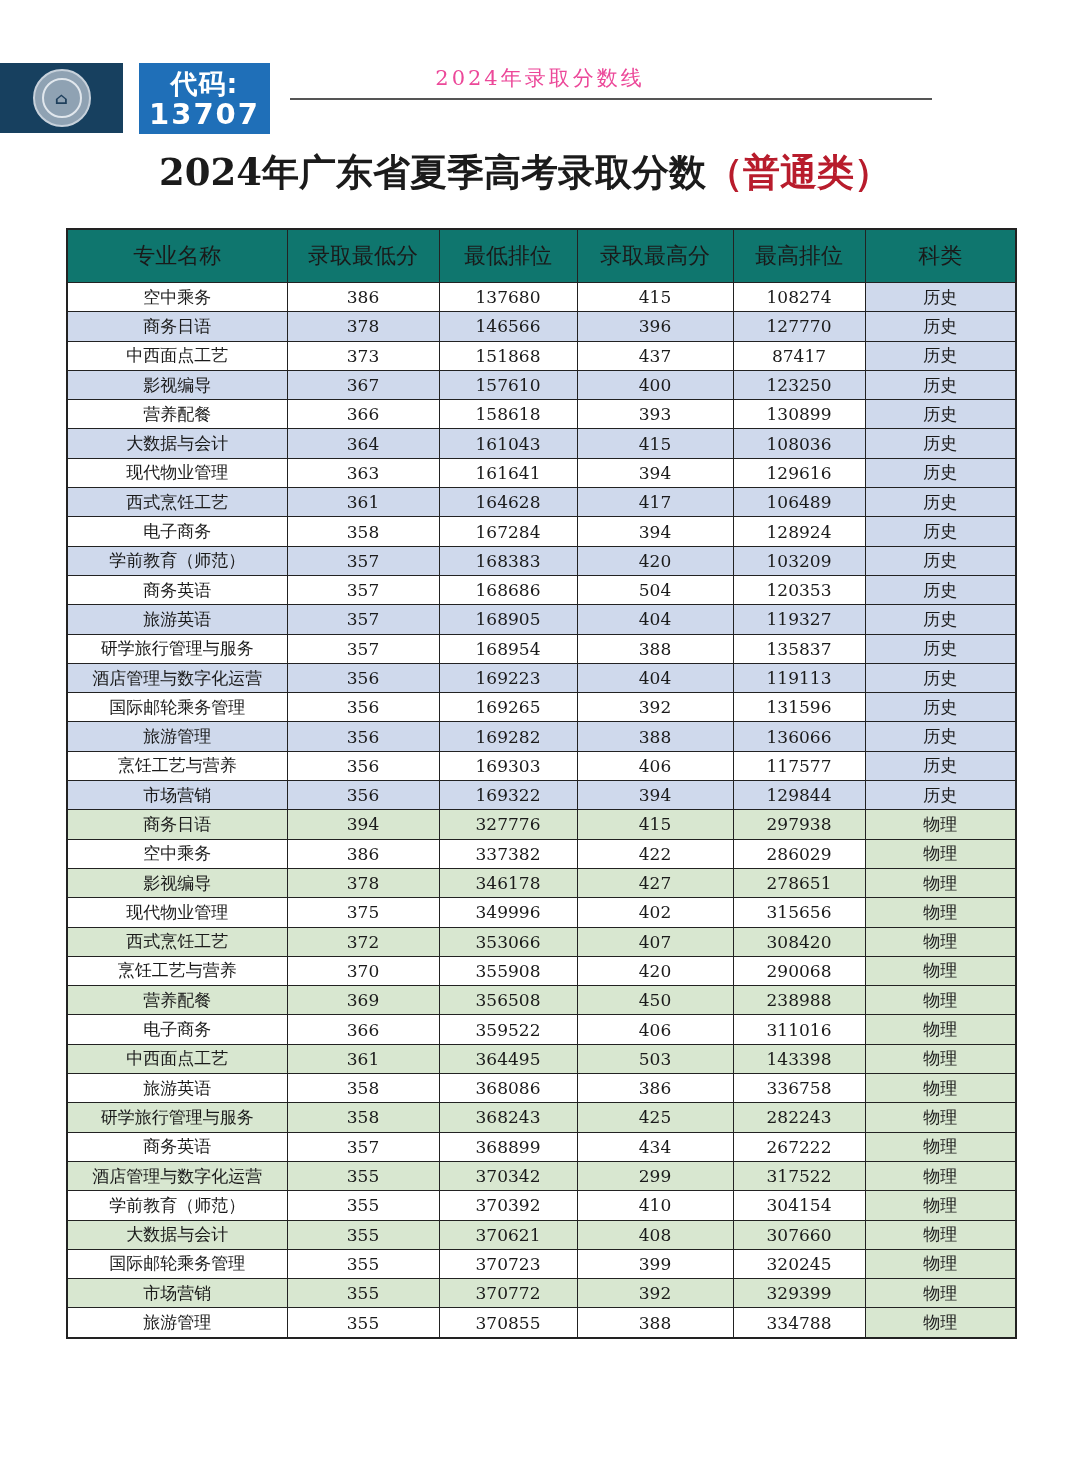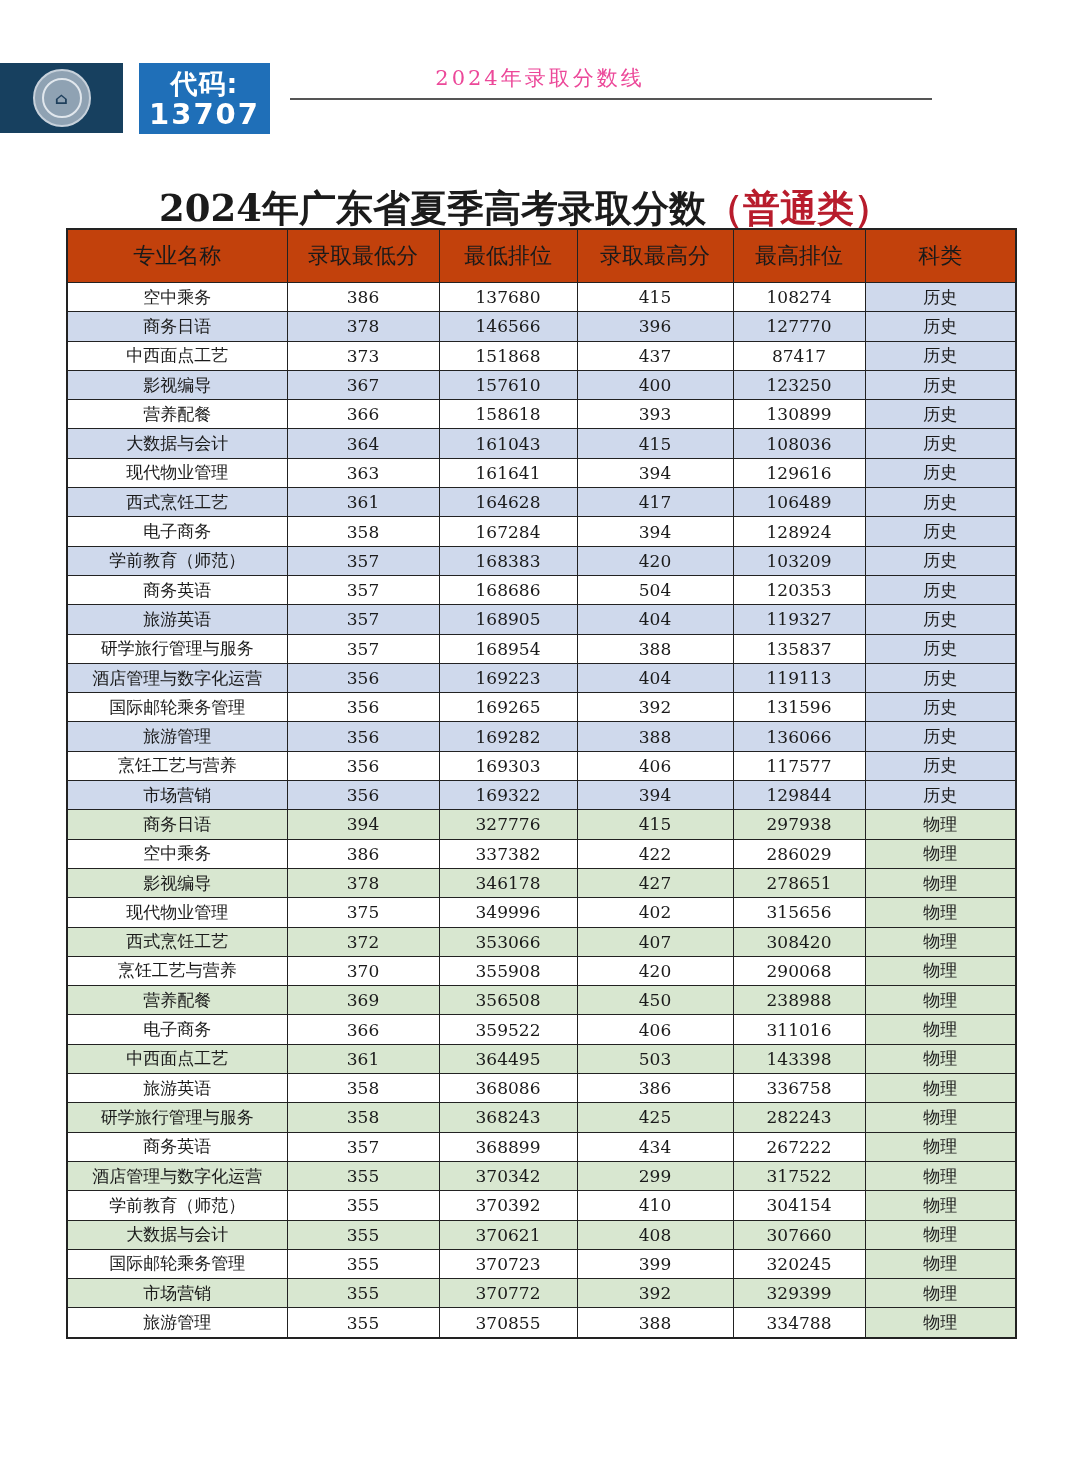--- a/index.html
+++ b/index.html
@@ -12,26 +12,26 @@
   .seal-inner { width: 40px; height: 40px; border-radius: 50%; border: 2px solid #e1e7ed; box-sizing: border-box;
                 display: flex; align-items: center; justify-content: center; color: #1e3f5c; font-size: 16px; font-weight: bold; }
   .code-box { position: absolute; left: 139px; top: 63px; width: 131px; height: 71px; background: #1f6fb8; color: #fff;
               font-family: "DejaVu Sans", sans-serif; font-weight: bold; text-align: center; line-height: 1; }
   .code-box .l1 { font-size: 27px; margin-top: 7px; letter-spacing: 1px; }
   .code-box .l2 { font-size: 29px; margin-top: 3px; letter-spacing: 2px; }
   .header-line-text { position: absolute; left: 290px; top: 64px; width: 500px; text-align: center; font-size: 21px;
                       letter-spacing: 3px; color: #ec4899; }
   .header-rule { position: absolute; left: 290px; top: 98px; width: 642px; height: 2px; background: #555; }
   .title { position: absolute; left: 0; top: 148px; width: 1050px; text-align: center; font-size: 37px; font-weight: bold;
-           color: #1b1b1b; font-family: "DejaVu Serif", serif; margin-top: 36px; }
+           color: #1b1b1b; font-family: "DejaVu Serif", serif; }
   .title .accent { color: #b81c2c; }
   table { position: absolute; left: 66px; top: 228px; border-collapse: collapse; width: 949px; table-layout: fixed;
           border: 2px solid #222; }
   th, td { border: 1.5px solid #222; text-align: center; padding: 0; }
-  th { height: 52px; font-size: 22px; font-weight: normal; background: #c2410c; font-family: "DejaVu Sans", sans-serif; }
+  th { height: 52px; font-size: 22px; font-weight: normal; background: #0f766e; font-family: "DejaVu Sans", sans-serif; }
   td { height: 28.3px; font-size: 17px; font-family: "DejaVu Serif", "Liberation Serif", serif; }
   tr.band-blue td { background: #cfd9ec; }
   tr.band-green td { background: #d8e7d0; }
   tr.plain td { background: #ffffff; }
   tr.plain td.cat-hist { background: #cfd9ec; }
   tr.plain td.cat-phys { background: #d8e7d0; }
 </style>
 </head>
 <body>
 

